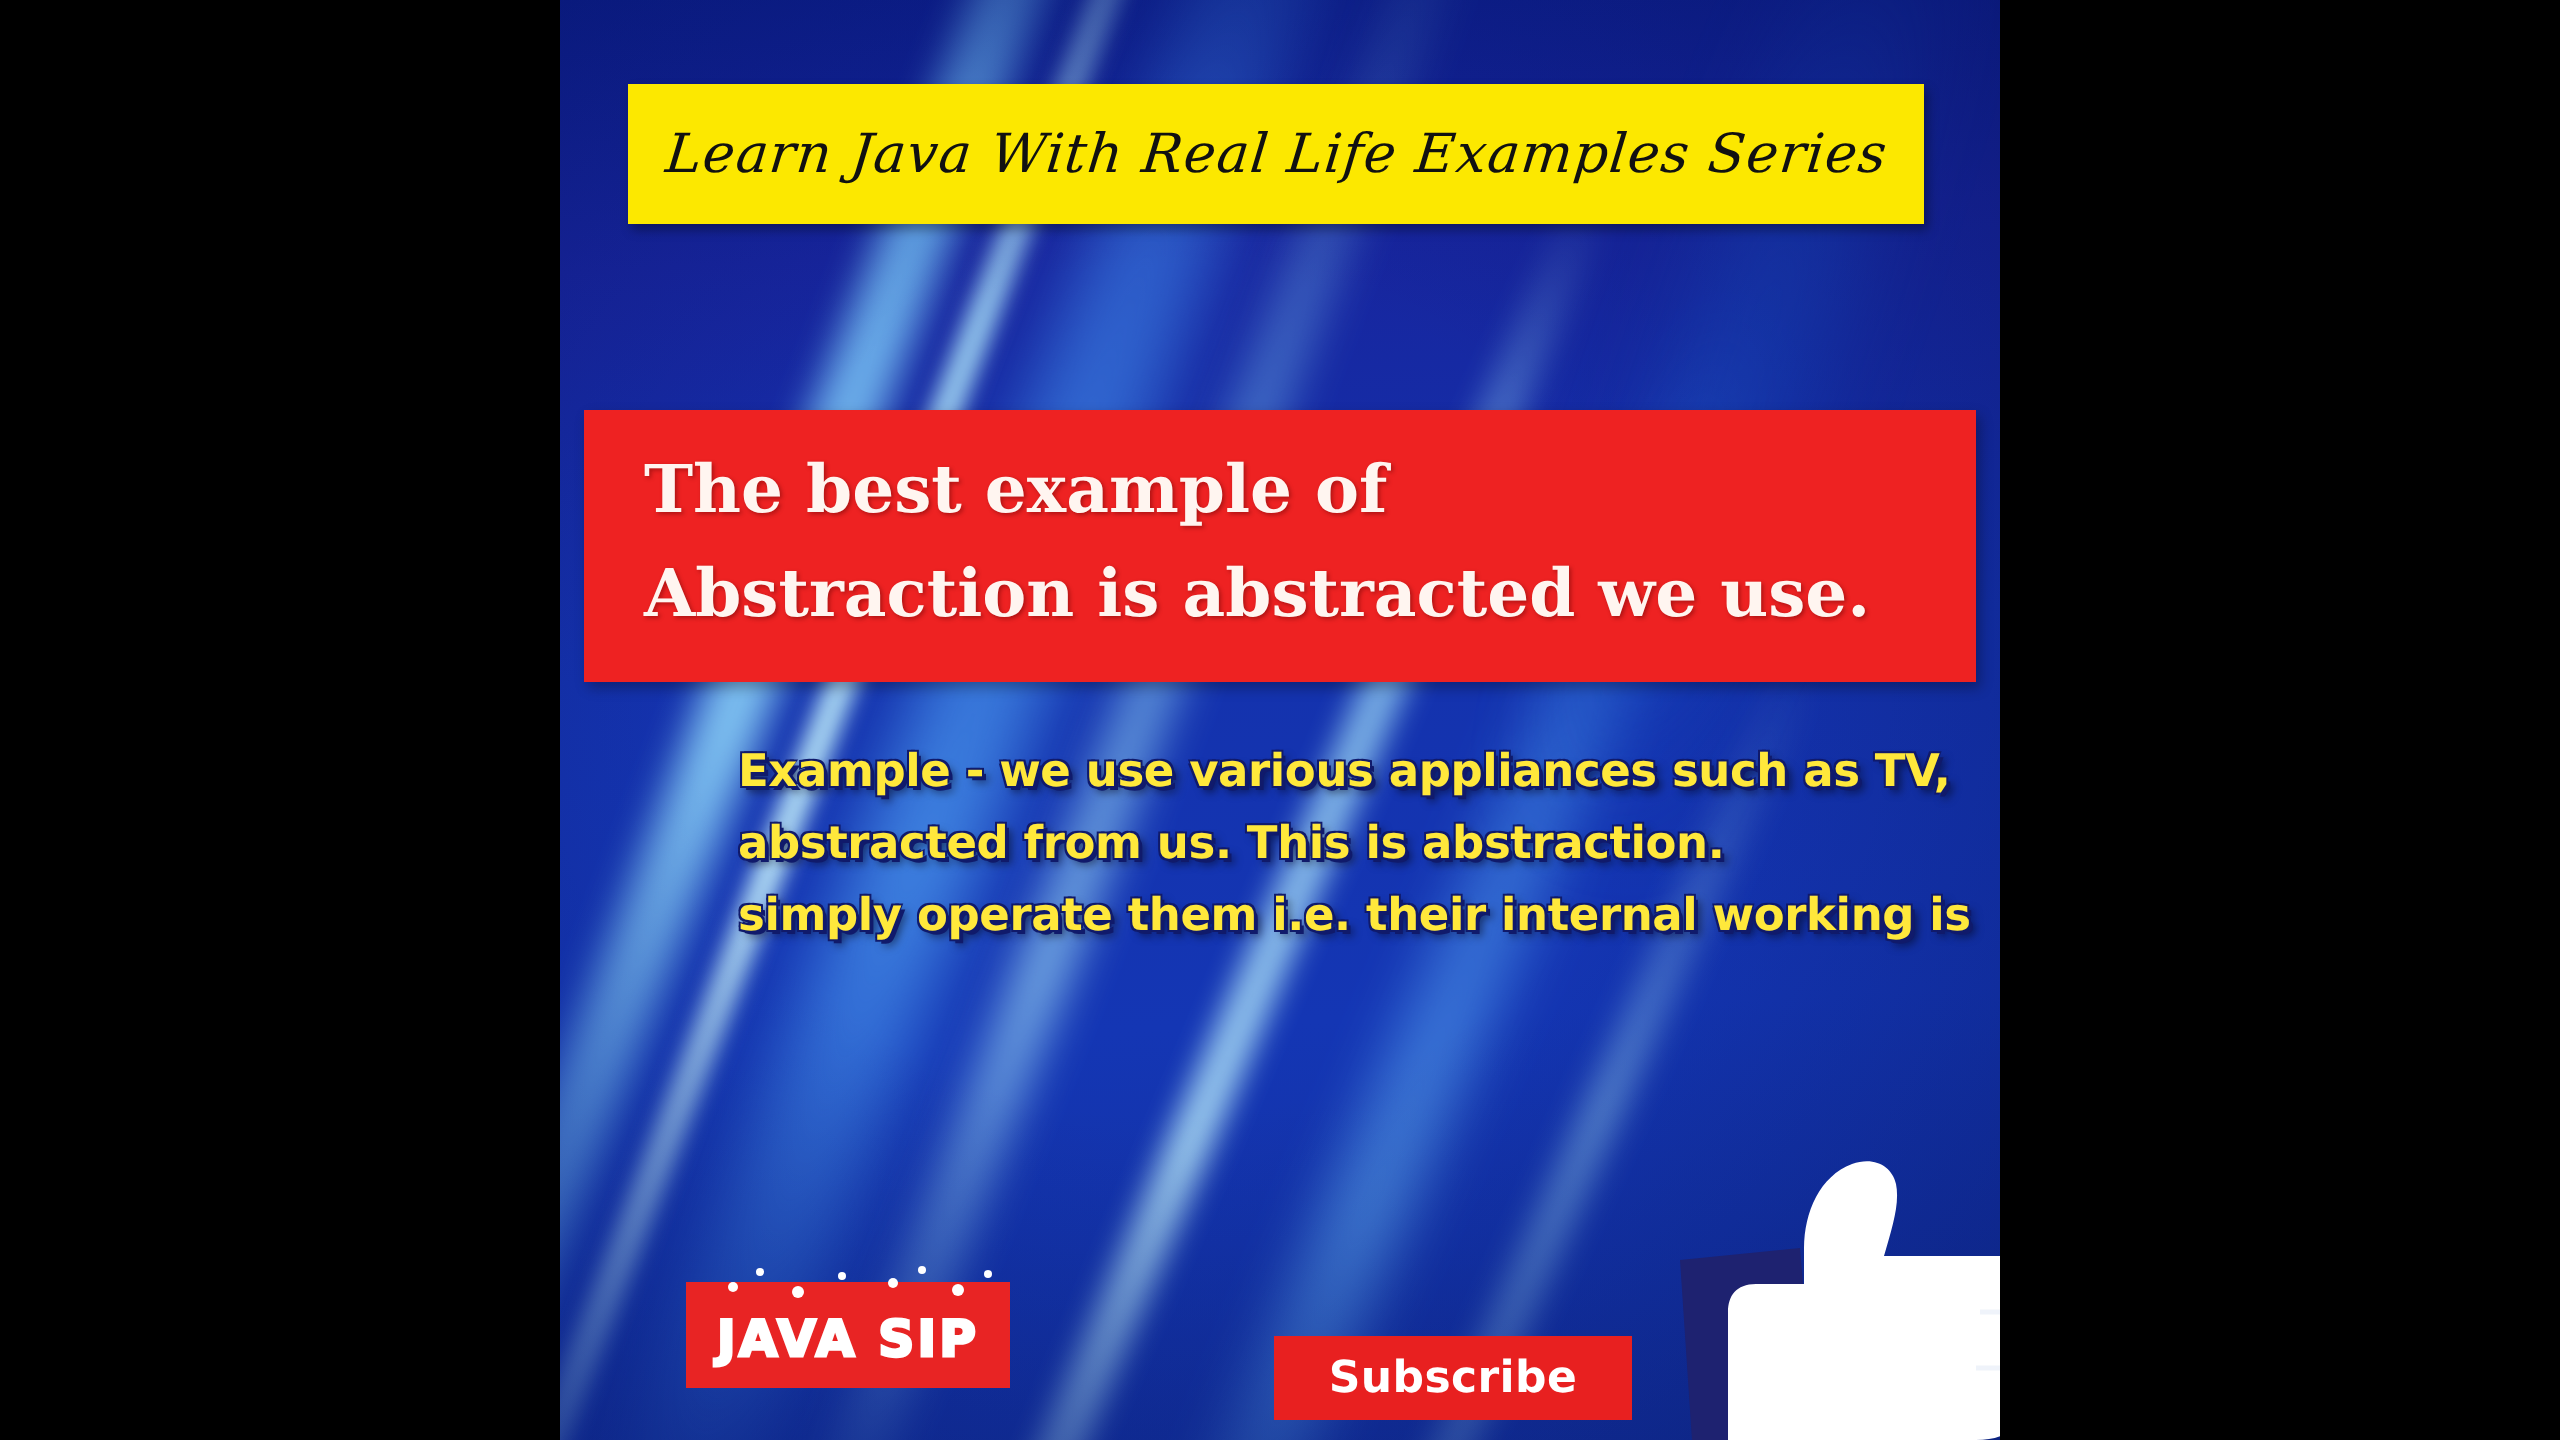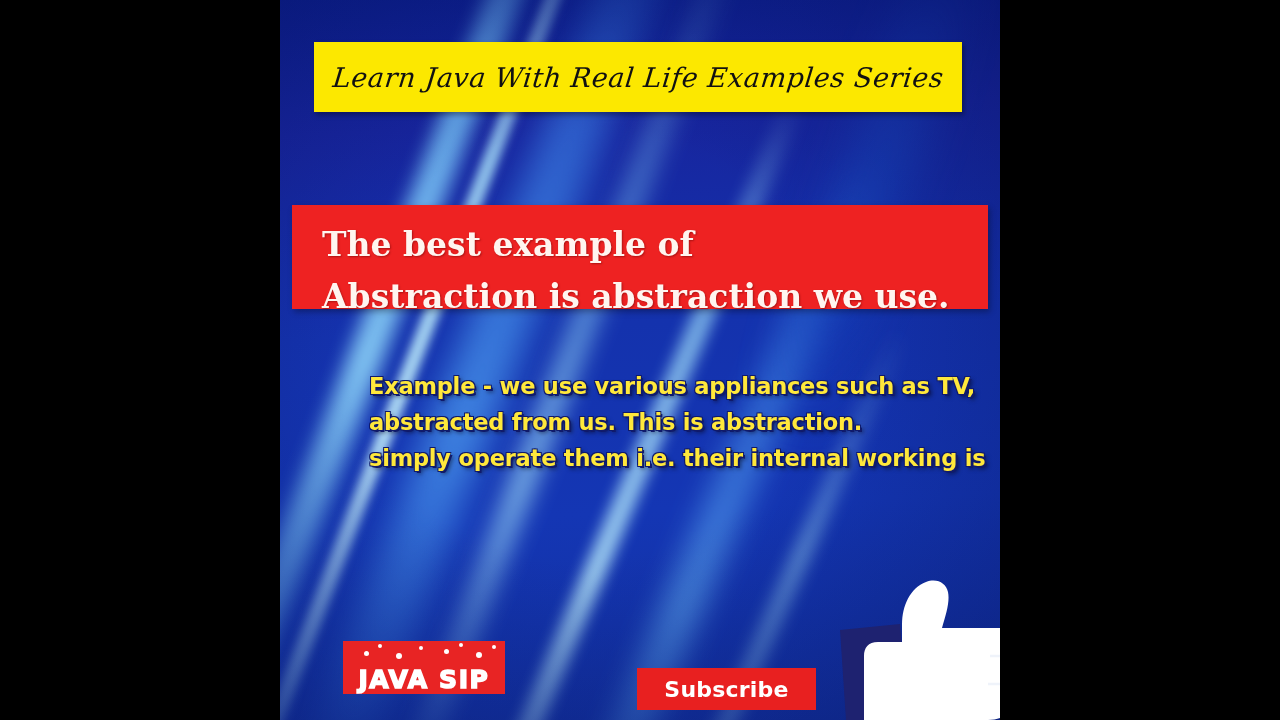--- a/index.html
+++ b/index.html
@@ -130,21 +130,21 @@
     white-space: nowrap;
     transform: skewX(-6deg);
   }
 
   
   #headline-box {
     position: absolute;
     left: 12px;
     top: 205px;
     width: 696px;
-    height: 104px;
+    height: 136px;
     background: #EE2222;
     box-shadow: 2px 3px 6px rgba(0,0,0,.3);
     z-index: 10;
     padding: 14px 16px 0 30px;
     box-sizing: border-box;
   }
   #headline-box .line {
     font-family: "DejaVu Serif", serif;
     font-weight: bold;
     font-size: 33px;
@@ -193,21 +193,21 @@
   
   #logo-badge {
     position: absolute;
     left: 63px;
     top: 641px;
     width: 162px;
     height: 53px;
     background: #E82424;
     z-index: 14;
     display: flex;
-    align-items: flex-end;
+    align-items: center;
     justify-content: center;
   }
   #logo-badge .logo-inner {
     position: relative;
     padding-top: 4px;
   }
   #logo-badge .logo-text {
     font-family: "DejaVu Sans", sans-serif;
     font-weight: bold;
     font-size: 25px;
@@ -268,21 +268,21 @@
     <div class="streak s7"></div>
     <div class="streak s8"></div>
     <div class="vignette"></div>
 
     <div id="title-banner">
       <span class="txt">Learn Java With Real Life Examples Series</span>
     </div>
 
     <div id="headline-box">
       <div class="line">The best example of</div>
-      <div class="line">Abstraction is abstraction we use.</div>
+      <div class="line">Abstraction is abstracted we use.</div>
     </div>
 
     <div id="body-text">
       <div class="line">Example - we use various appliances such as TV,</div>
       <div class="line">abstracted from us. This is abstraction.</div>
       <div class="line">simply operate them i.e. their internal working is</div>
     </div>
 
     <div id="thumbs-up">
       <svg viewBox="0 0 190 142" xmlns="http://www.w3.org/2000/svg">

